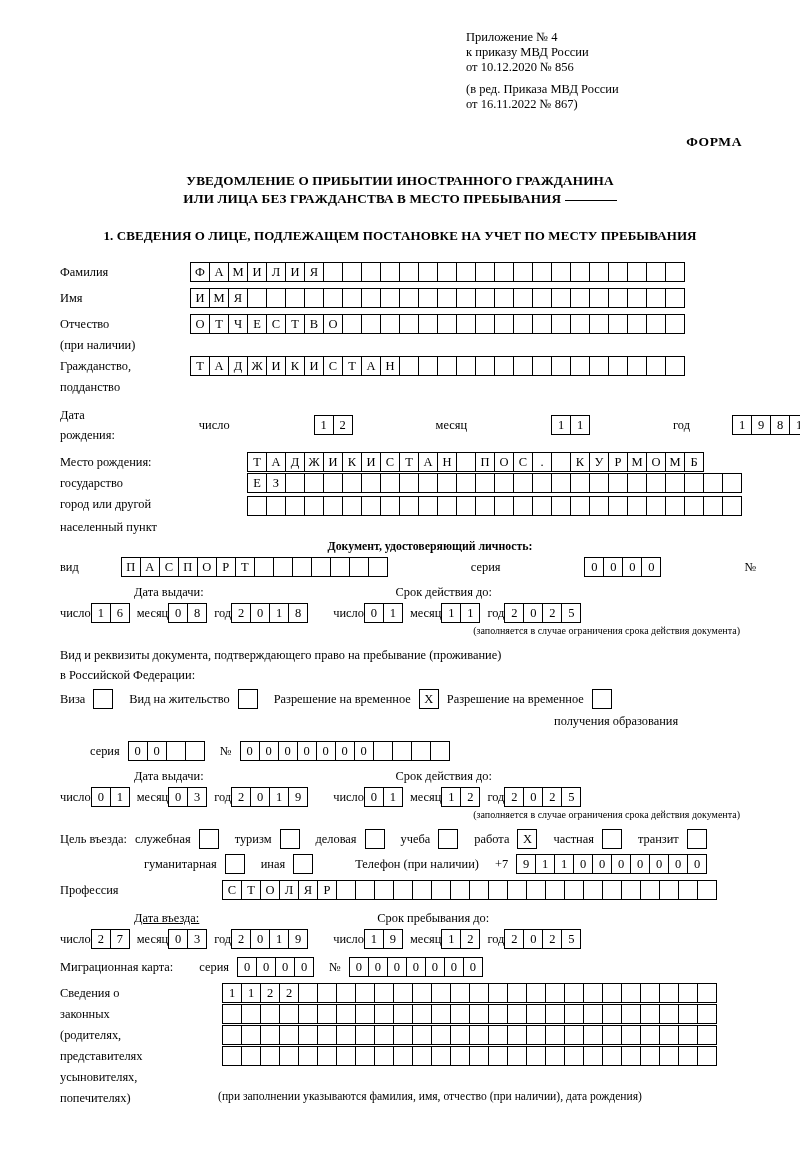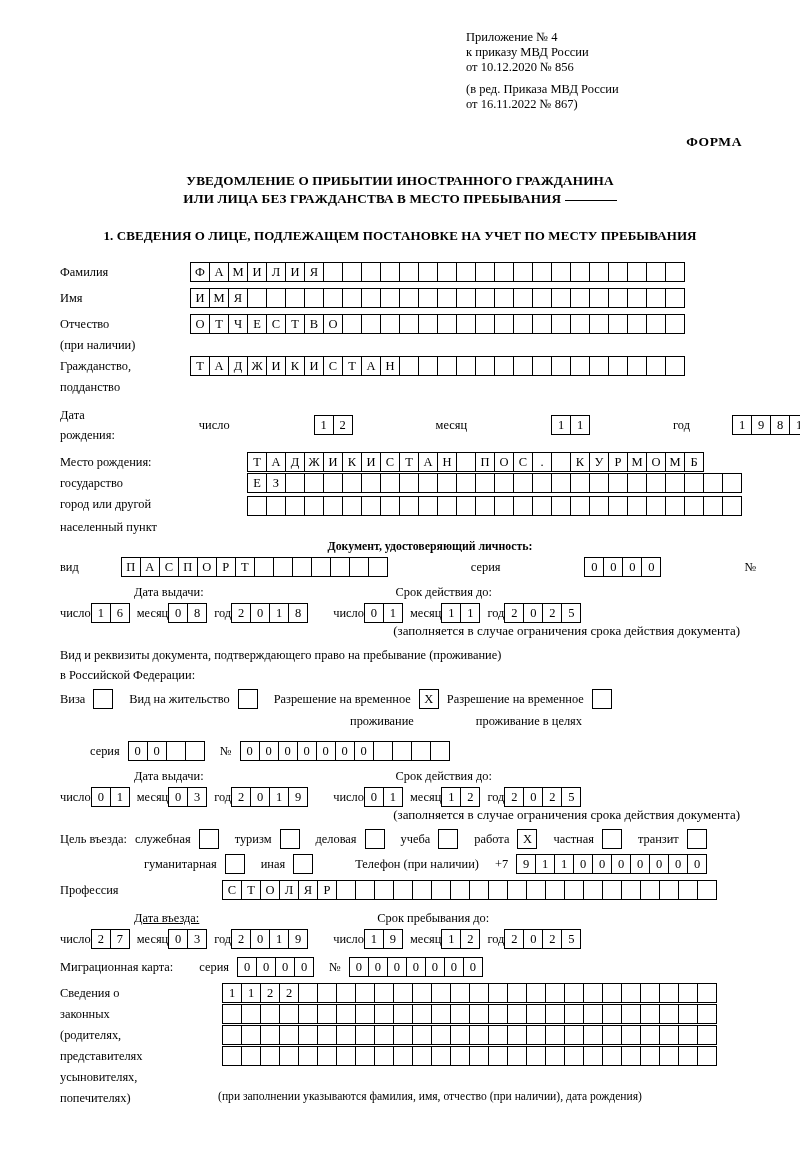--- a/index.html
+++ b/index.html
@@ -84,21 +84,21 @@
   .inline{display:inline-flex;vertical-align:middle;}
   .mini{
     width:20px;height:20px;border:1px solid #000;box-sizing:border-box;
     display:inline-block;vertical-align:middle;
     font-size:12.5px;line-height:19px;text-align:center;
   }
   .txt{font-size:12.4px;line-height:20px;}
   .center{text-align:center;}
   .bold{font-weight:bold;}
   .note{
-    font-size:13px;
+    font-size:10px;
     line-height:14px;
   }
   .rowline{display:flex;align-items:center;flex-wrap:nowrap;}
   .spacer-sm{width:8px;}
   .spacer-md{width:16px;}
   .spacer-lg{width:26px;}
   .foot-note{
     font-size:11.6px;
     text-align:center;
     margin-top:10px;
@@ -502,22 +502,21 @@
     <span class="spacer-md"></span>
     <span class="txt">Разрешение на временное</span>
     <span class="spacer-sm"></span>
     <span class="mini">X</span>
     <span class="spacer-sm"></span>
     <span class="txt">Разрешение на временное</span>
     <span class="spacer-sm"></span>
     <span class="mini"></span>
   </div>
   <div class="rowline" style="margin-top:2px;">
-    <span class="txt" style="margin-left:316px;">проживание</span>
-    <span class="txt" style="margin-left:62px;">проживание в целях</span>
+    <span class="txt" style="margin-left:520px;">получения образования</span>
   </div>
 
   <div class="rowline" style="margin-left:56px;margin-top:10px;">
     <span class="txt">серия</span>
     <span class="spacer-sm"></span>
     <span class="boxes inline" id="permit-series">
         <div class="bx">0</div>
         <div class="bx">0</div>
         <div class="bx"></div>
         <div class="bx"></div>

